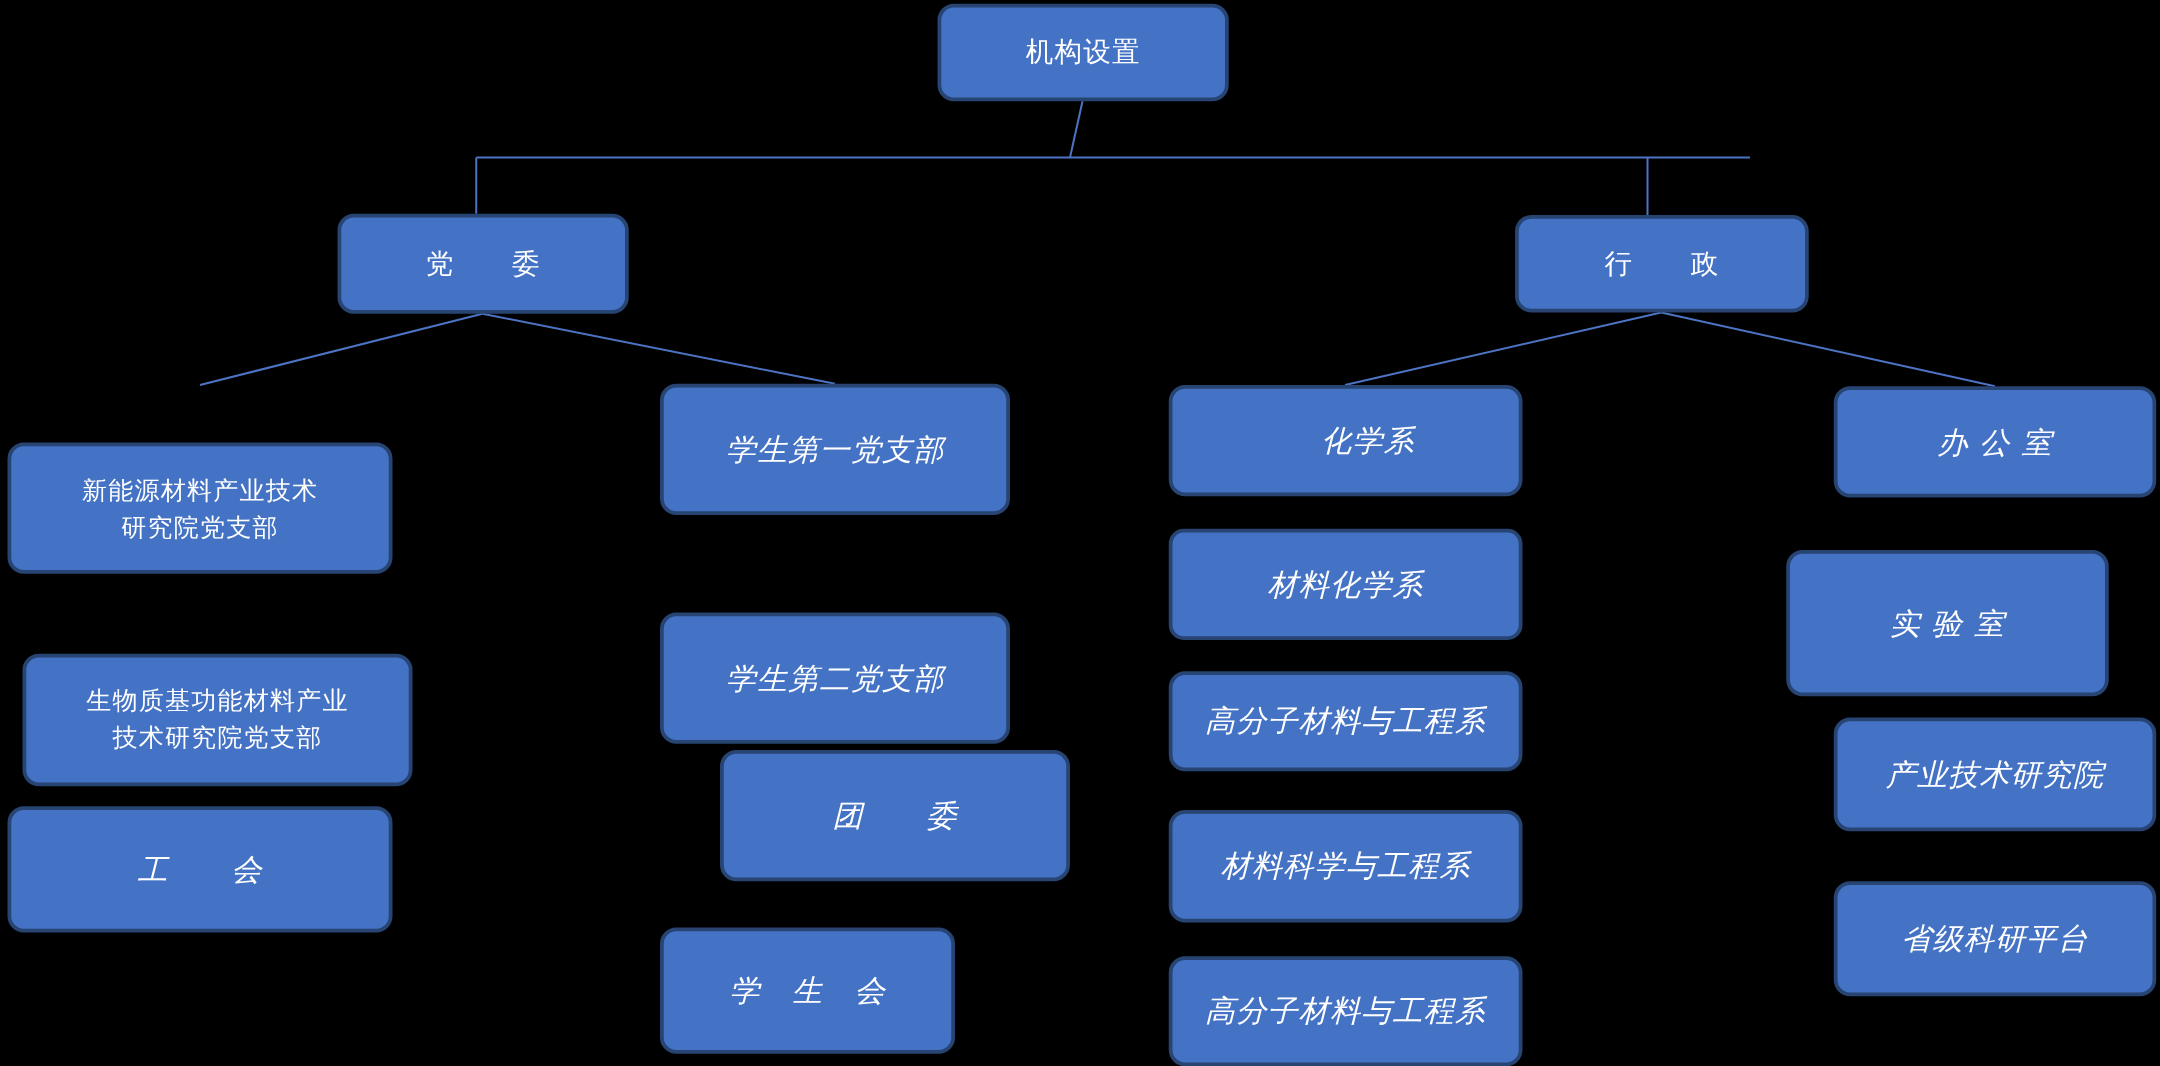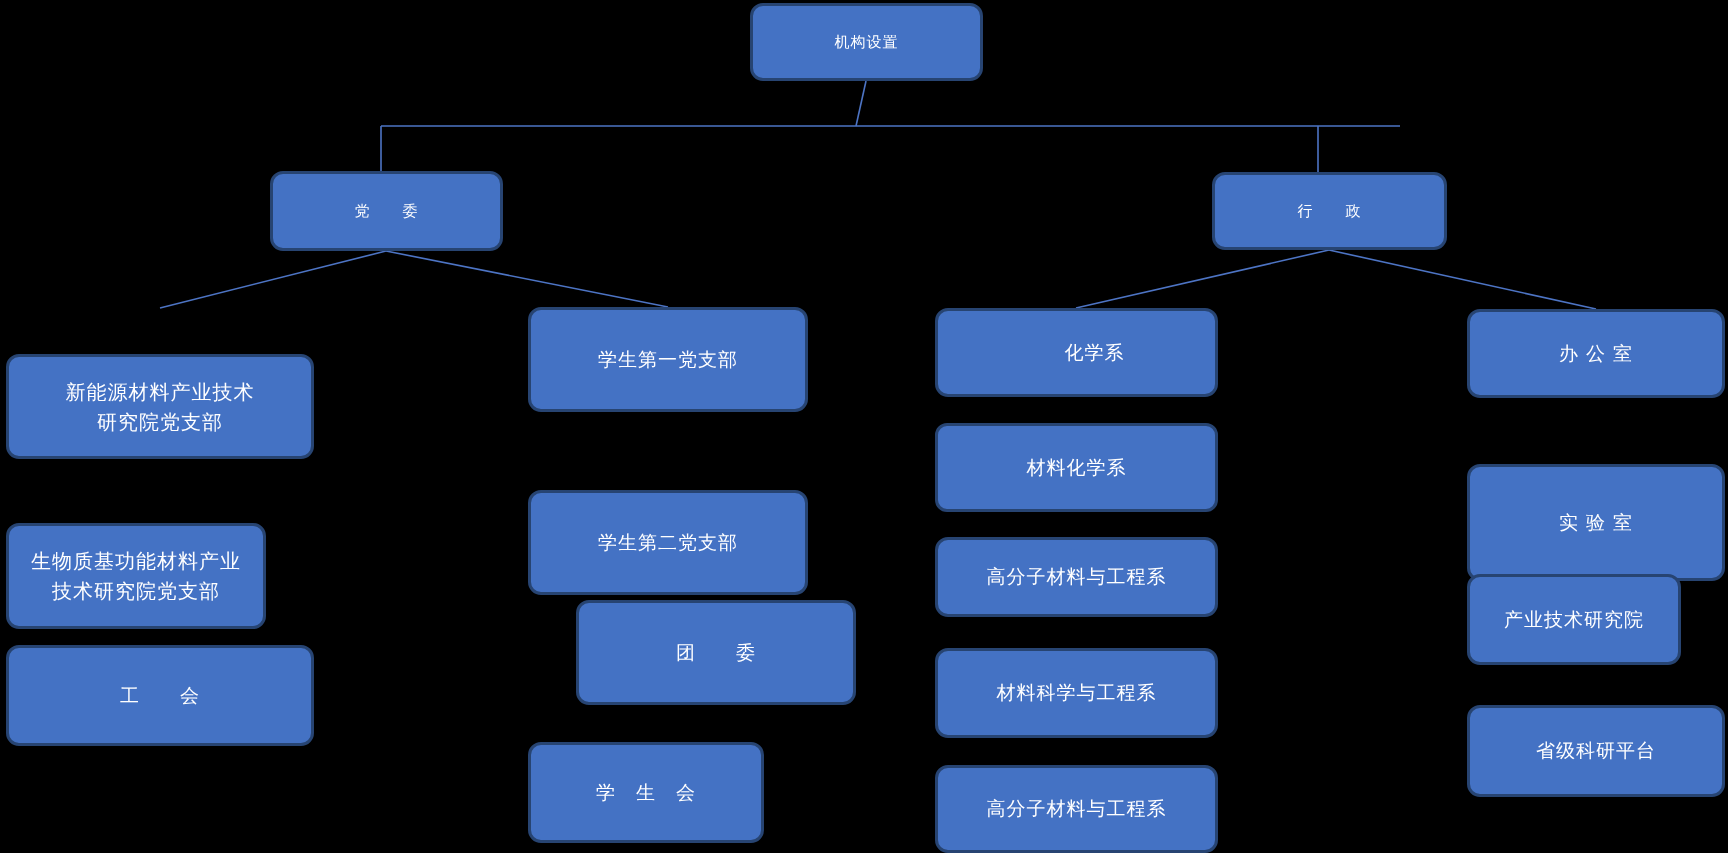--- a/index.html
+++ b/index.html
@@ -8,22 +8,22 @@
     background:#000000;
     font-family:"DejaVu Serif", "Liberation Serif", serif;
   }
   #connectors { position:absolute; left:0; top:0; width:1728px; height:853px; z-index:1; }
   .node {
     position:absolute; z-index:2; box-sizing:border-box;
     background:#4472C4; border:3px solid #274472; border-radius:13px;
     color:#FFFFFF; display:flex; align-items:center; justify-content:center;
     text-align:center; white-space:pre-line; letter-spacing:1px;
   }
-  .branch { font-size:15px; }
-  .leaf   { font-size:19px; }
+  .branch { font-size:22px; }
+  .leaf   { font-size:24px;font-style:italic; }
   .two-line { font-size:20px; line-height:1.5;margin-top:46px; }
 </style>
 </head>
 <body>
 
 <svg id="connectors" viewBox="0 0 1728 853" xmlns="http://www.w3.org/2000/svg">
   <g stroke="#4D74C4" stroke-width="1.6" fill="none">
     <line x1="866" y1="81" x2="856" y2="126"></line>
     <line x1="381" y1="126" x2="1400" y2="126"></line>
     <line x1="381" y1="126" x2="381" y2="171"></line>
@@ -35,31 +35,31 @@
   </g>
 </svg>
 
 <div class="node branch" style="left:750px; top:3px;   width:233px; height:78px;">机构设置</div>
 
 <div class="node branch" style="left:270px; top:171px; width:233px; height:80px;">党　　委</div>
 <div class="node branch" style="left:1212px; top:172px; width:235px; height:78px;">行　　政</div>
 
 <div class="node two-line" style="left:6px; top:308px; width:308px; height:105px;">新能源材料产业技术
 研究院党支部</div>
-<div class="node two-line" style="left:6px; top:477px; width:260px; height:106px;font-family:Liberation Serif, serif;">生物质基功能材料产业
+<div class="node two-line" style="left:18px; top:477px; width:312px; height:106px;font-family:Liberation Serif, serif;">生物质基功能材料产业
 技术研究院党支部</div>
 <div class="node leaf" style="left:6px; top:645px; width:308px; height:101px;">工　　会</div>
 
 <div class="node leaf" style="left:528px; top:307px; width:280px; height:105px;">学生第一党支部</div>
 <div class="node leaf" style="left:528px; top:462px; width:280px; height:105px;margin-top:28px;">学生第二党支部</div>
 <div class="node leaf" style="left:528px; top:600px; width:280px; height:105px;margin-left:48px;">团　　委</div>
 <div class="node leaf" style="left:528px; top:742px; width:236px; height:101px;">学　生　会</div>
 
 <div class="node leaf" style="left:935px; top:308px; width:283px; height:89px;padding-left:36px;">化学系</div>
 <div class="node leaf" style="left:935px; top:423px; width:283px; height:89px;border-radius:12px;">材料化学系</div>
 <div class="node leaf" style="left:935px; top:537px; width:283px; height:80px;">高分子材料与工程系</div>
 <div class="node leaf" style="left:935px; top:648px; width:283px; height:90px;">材料科学与工程系</div>
 <div class="node leaf" style="left:935px; top:765px; width:283px; height:88px;">高分子材料与工程系</div>
 
 <div class="node leaf" style="left:1467px; top:309px; width:258px; height:89px;">办 公 室</div>
-<div class="node leaf" style="left:1467px; top:440px; width:258px; height:117px;margin-top:24px;">实 验 室</div>
-<div class="node leaf" style="left:1467px; top:574px; width:214px; height:91px;">产业技术研究院</div>
+<div class="node leaf" style="left:1429px; top:440px; width:258px; height:117px;">实 验 室</div>
+<div class="node leaf" style="left:1467px; top:574px; width:258px; height:91px;">产业技术研究院</div>
 <div class="node leaf" style="left:1467px; top:705px; width:258px; height:92px;">省级科研平台</div>
 
 </body></html>

